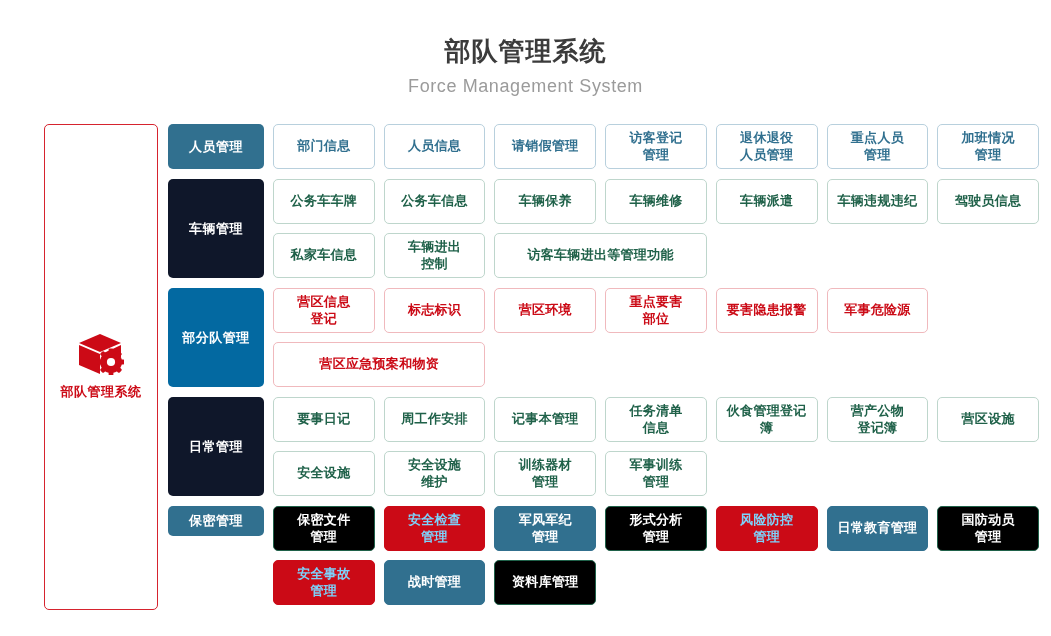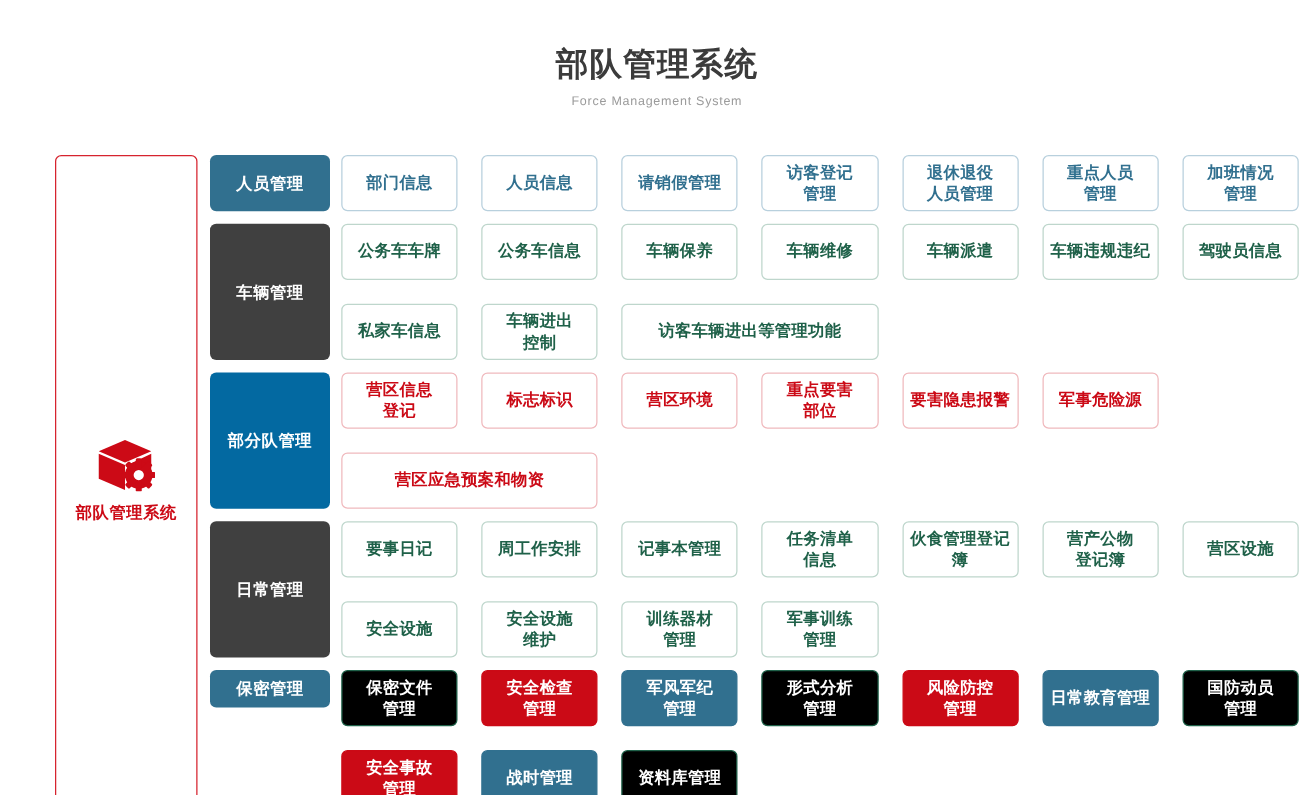--- a/index.html
+++ b/index.html
@@ -22,21 +22,21 @@
   }
   #page-title {
     font-size: 26px;
     font-weight: bold;
     color: #3b3b3b;
     letter-spacing: 1px;
     line-height: 1.2;
     margin: 0;
   }
   #page-subtitle {
-    font-size: 10px;
+    font-size: 18px;
     color: #9b9b9b;
     letter-spacing: 0.6px;
     margin-top: 9px;
   }
 
   
   #board {
     position: absolute;
     left: 0;
     top: 124px;
@@ -96,35 +96,35 @@
     font-weight: bold;
     letter-spacing: 0.5px;
     display: flex;
     align-items: center;
     justify-content: center;
     text-align: center;
     box-sizing: border-box;
     padding: 4px;
   }
   .group-header.blue  { background: #31708f; }
-  .group-header.green { background: #404040; }
+  .group-header.green { background: #0f172a; }
   .group-header.red   { background: #0369a1; }
 
   
   .group-header.tilelike {
     flex: 0 0 96px;
     height: 30px;
     align-self: flex-start;
   }
 
   .cards {
     flex: 1 1 auto;
     display: grid;
     grid-template-columns: repeat(7, 1fr);
-    gap: 19px;
+    gap: 9px;
     align-content: start;
   }
 
   .card {
     min-height: 45px;
     border-radius: 5px;
     display: flex;
     align-items: center;
     justify-content: center;
     text-align: center;
@@ -139,21 +139,21 @@
   .card.span2 { grid-column: span 2; }
 
   
   .card.o-blue  { border: 1.2px solid #b8d0dd; color: #31708f; }
   .card.o-green { border: 1.2px solid #bed6cc; color: #1f6149; }
   .card.o-red   { border: 1.2px solid #f0b9bd; color: #cb0a16; }
 
   
   .card.f-blue  { background: #31708f; color: #ffffff; border: 1.2px solid #31708f; }
   .card.f-green { background: #000000; color: #ffffff; border: 1.2px solid #1f6149; }
-  .card.f-red   { background: #cb0a16; color: #ffffff; border: 1.2px solid #cb0a16; }
+  .card.f-red   { background: #cb0a16; color: #7dd3fc; border: 1.2px solid #cb0a16; }
 </style>
 </head>
 <body>
 
 <div id="header">
   <div id="page-title">部队管理系统</div>
   <div id="page-subtitle">Force Management System</div>
 </div>
 
 <div id="board">

